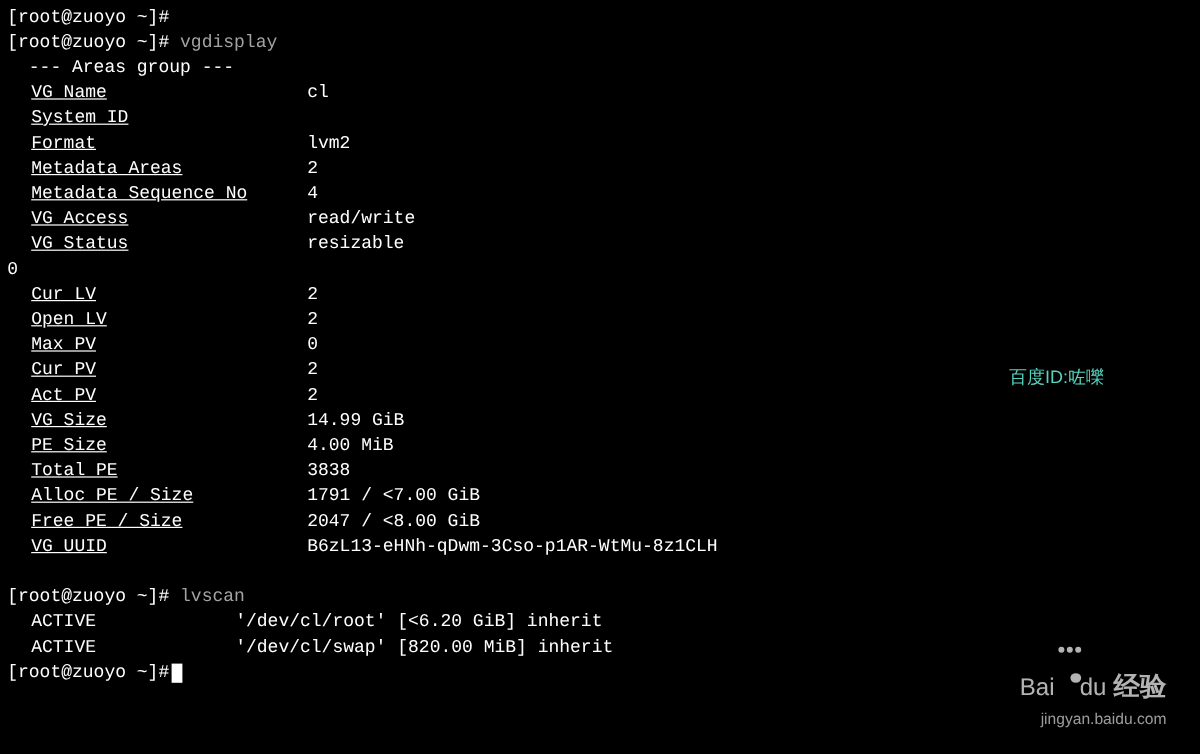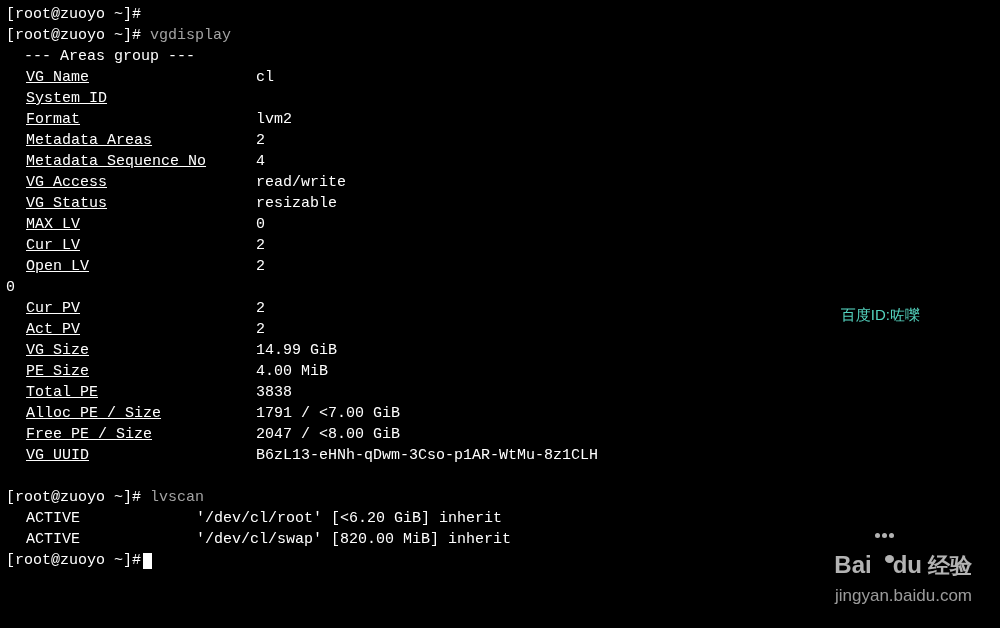--- a/index.html
+++ b/index.html
@@ -32,33 +32,33 @@
     .watermark-logo {
       position: absolute;
       right: 28px;
       bottom: 20px;
       text-align: right;
       opacity: 0.7;
       font-family: Arial, sans-serif;
     }
     .logo-main {
       color: #fff;
-      font-size: 24px;
-      font-weight: bold;
+      font-size: 20px;
+      font-weight: normal;
       letter-spacing: 0;
     }
     .logo-cn {
       color: #fff;
       font-size: 22px;
       font-weight: bold;
       margin-left: 6px;
     }
     .logo-sub {
       color: #ddd;
-      font-size: 17px;
+      font-size: 13px;
       margin-top: 2px;
     }
     .paw { display: inline-block; position: relative; top: -14px; left: 2px; }
     .paw-dot { display: inline-block; width: 5px; height: 5px; background: #fff; border-radius: 50%; margin: 0 1px; }
     .paw-big { display: inline-block; width: 9px; height: 8px; background: #fff; border-radius: 50%; margin: 0 1px; position: relative; top: 4px; }
     .cursor { display: inline-block; width: 9px; height: 16px; background: #fff; vertical-align: text-bottom; margin-left: 2px; }
     .lv-status { display: inline-block; width: 190px; padding-left: 20px; }
   </style>
 </head>
 <body>
@@ -90,32 +90,32 @@
   </div>
 <div class="row">
     <span class="field">VG Access</span>
     <span class="value">read/write</span>
   </div>
 <div class="row">
     <span class="field">VG Status</span>
     <span class="value">resizable</span>
   </div>
 <div class="row">
-    <span class="field">MAX LV</span>
     <span class="value">0</span>
   </div>
 <div class="row">
     <span class="field">Cur LV</span>
     <span class="value">2</span>
   </div>
 <div class="row">
     <span class="field">Open LV</span>
     <span class="value">2</span>
   </div>
 <div class="row">
+    <span class="field">Max PV</span>
     <span class="value">0</span>
   </div>
 <div class="row">
     <span class="field">Cur PV</span>
     <span class="value">2</span>
   </div>
 <div class="row">
     <span class="field">Act PV</span>
     <span class="value">2</span>
   </div>

